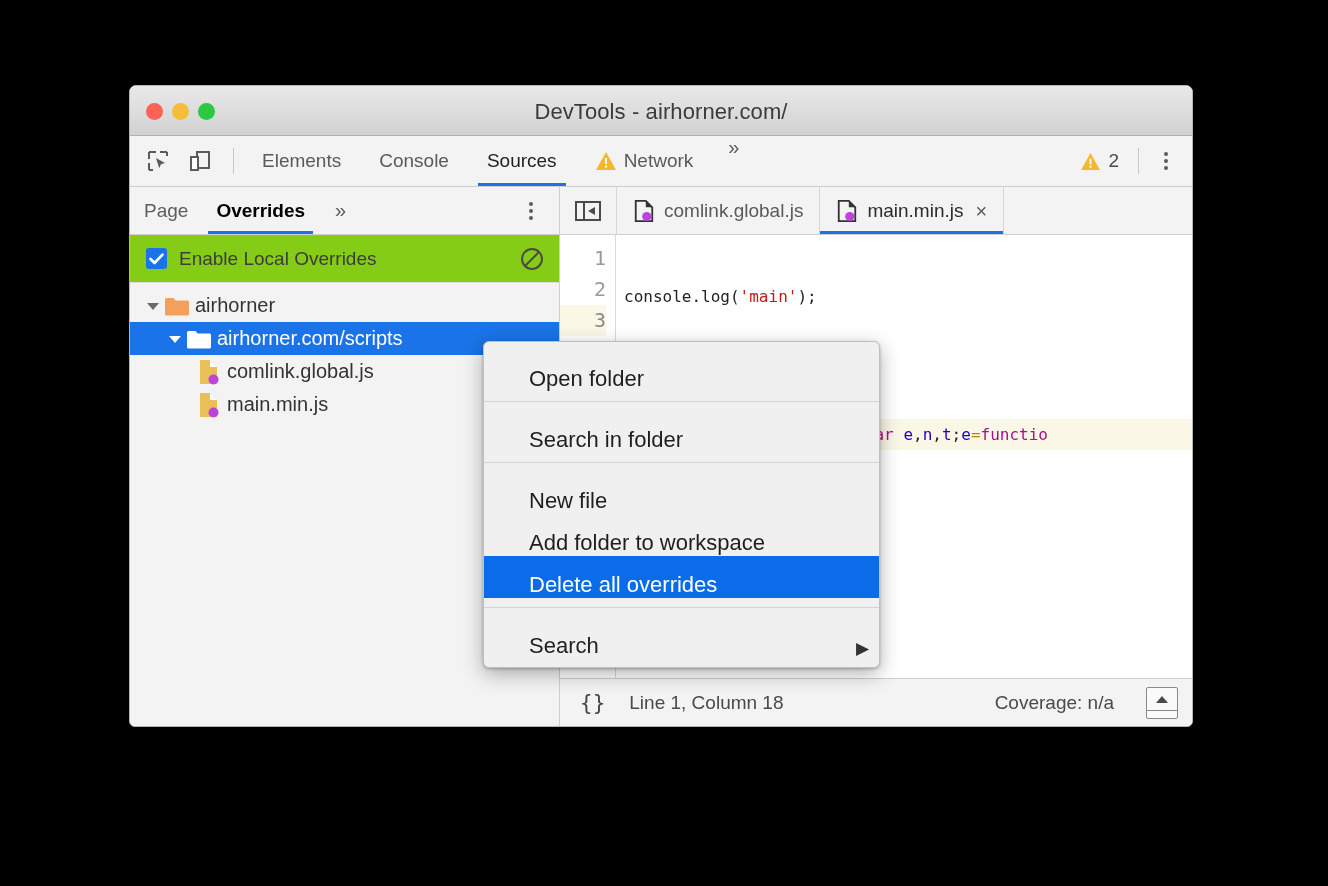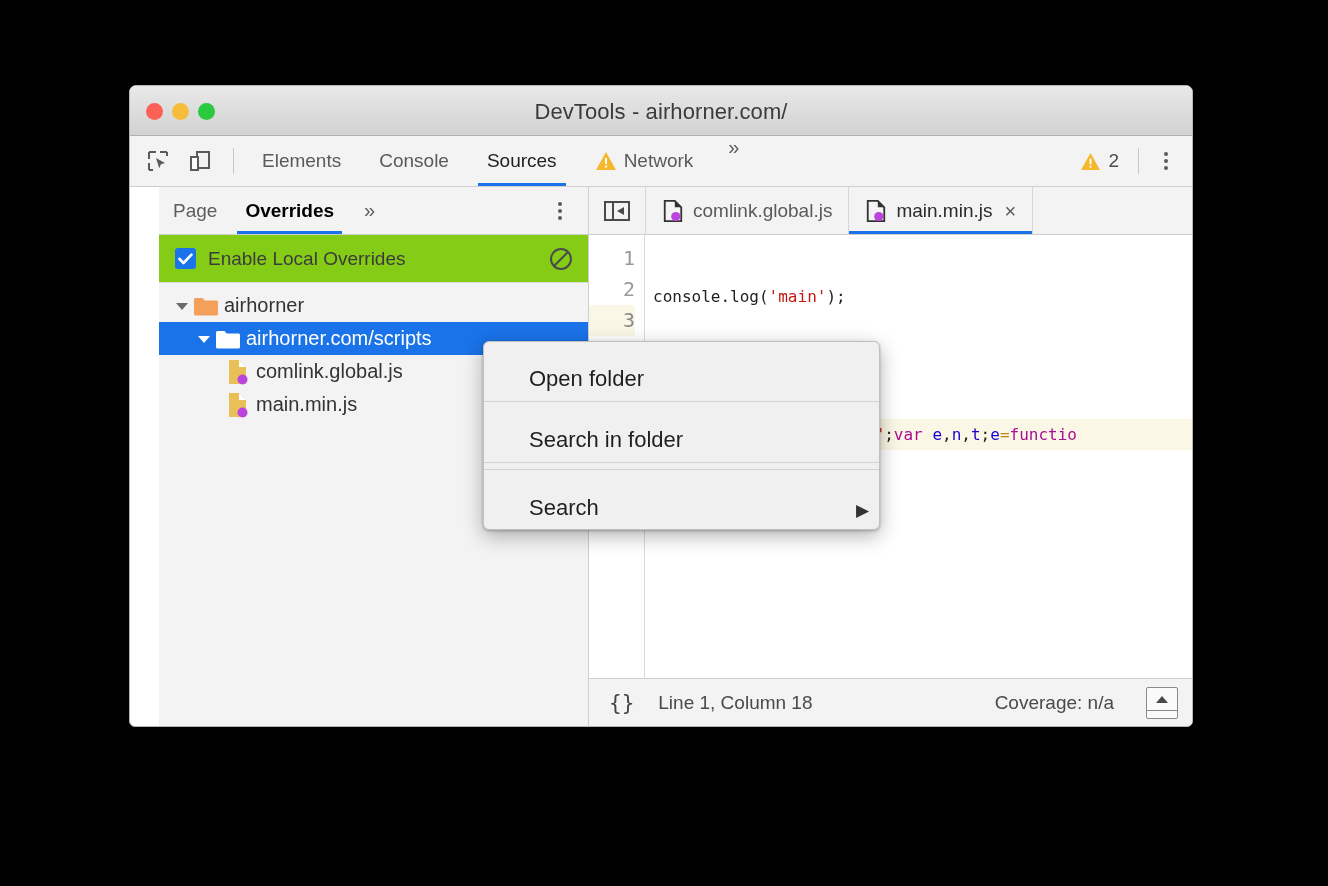--- a/index.html
+++ b/index.html
@@ -75,21 +75,21 @@
     content: ""; position: absolute; left: 10px; right: 10px; bottom: 0;
     height: 3px; background: #1a73e8;
   }
   .tb-right { margin-left: auto; display: flex; align-items: center; padding-right: 8px; height: 100%;}
   .warn-count { display: flex; align-items: center; gap: 7px; font-size: 19px; color: #4a4a4a; padding: 0 10px;}
   .chev-more { font-size: 20px; color: #5a5a5a; padding: 0 16px; letter-spacing:-2px;}
   .kebab { display: flex; flex-direction: column; gap: 3px; align-items:center; justify-content:center; width: 36px; height: 36px;}
   .kebab i { width: 4px; height: 4px; border-radius: 50%; background: #5b5b5b; display:block;}
 
   
-  .body-split { display: flex; height: 540px; margin-left: 29px; }
+  .body-split { display: flex; height: 540px; }
   .navigator { width: 430px; background: #f3f3f3; border-right: 1px solid #cfcfcf; box-sizing: border-box; position: relative;}
   .editor-pane { flex: 1; background: #ffffff; position: relative; display: flex; flex-direction: column;}
 
   
   .nav-tabbar {
     height: 48px; display: flex; align-items: center;
     background: #f3f3f3; border-bottom: 1px solid #cfcfcf;
     position: relative; box-sizing: border-box;
   }
   .nav-tab {
@@ -441,20 +441,31 @@
         <span>Open folder</span>
       </div>
     </div>
     <div class="ctx-sep"></div>
     <div class="ctx-group">
       <div class="ctx-item">
         <span>Search in folder</span>
       </div>
     </div>
     <div class="ctx-sep"></div>
+    <div class="ctx-group">
+      <div class="ctx-item">
+        <span>New file</span>
+      </div>
+      <div class="ctx-item">
+        <span>Add folder to workspace</span>
+      </div>
+      <div class="ctx-item highlight">
+        <span>Delete all overrides</span>
+      </div>
+    </div>
     <div class="ctx-sep"></div>
     <div class="ctx-group">
       <div class="ctx-item">
         <span>Search</span>
         <span class="ctx-arrow">▶</span>
       </div>
     </div>
   </div>
 
 </div>

